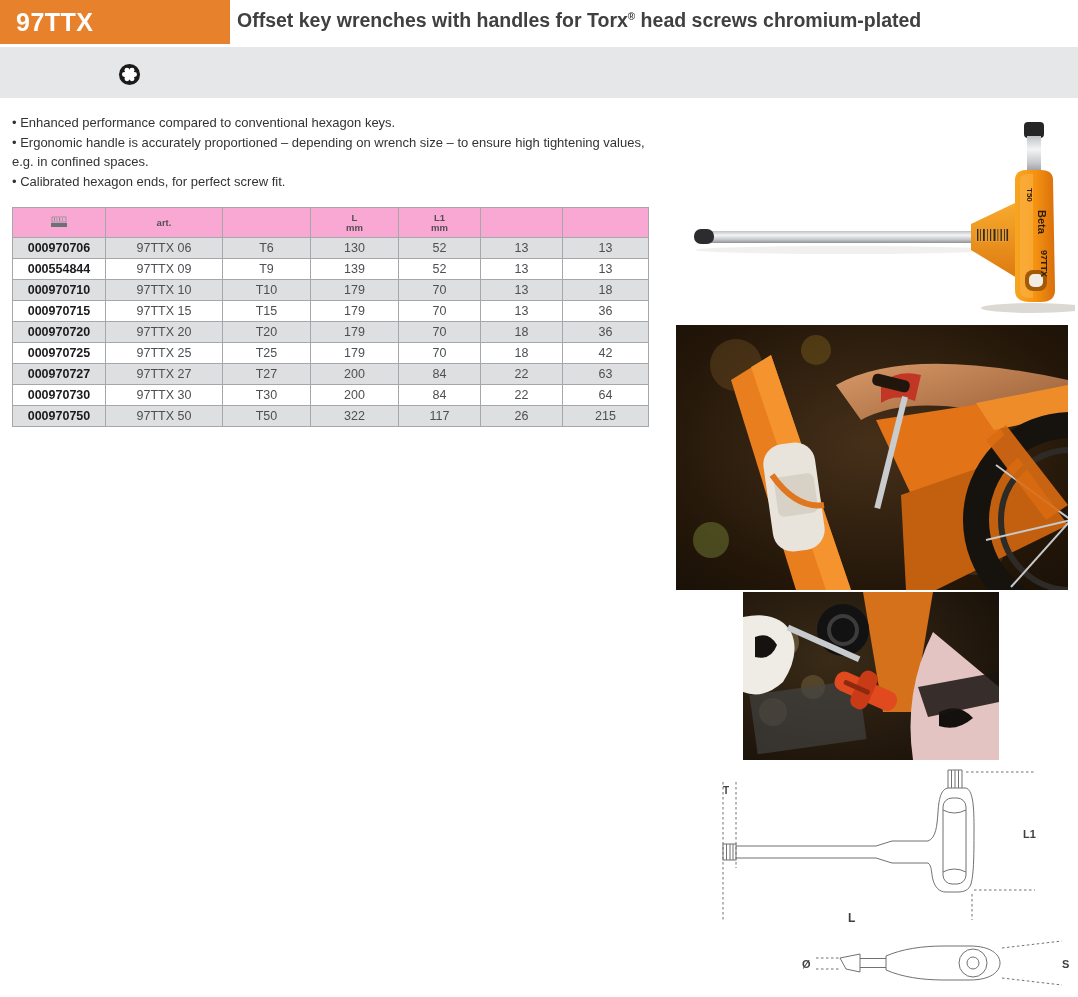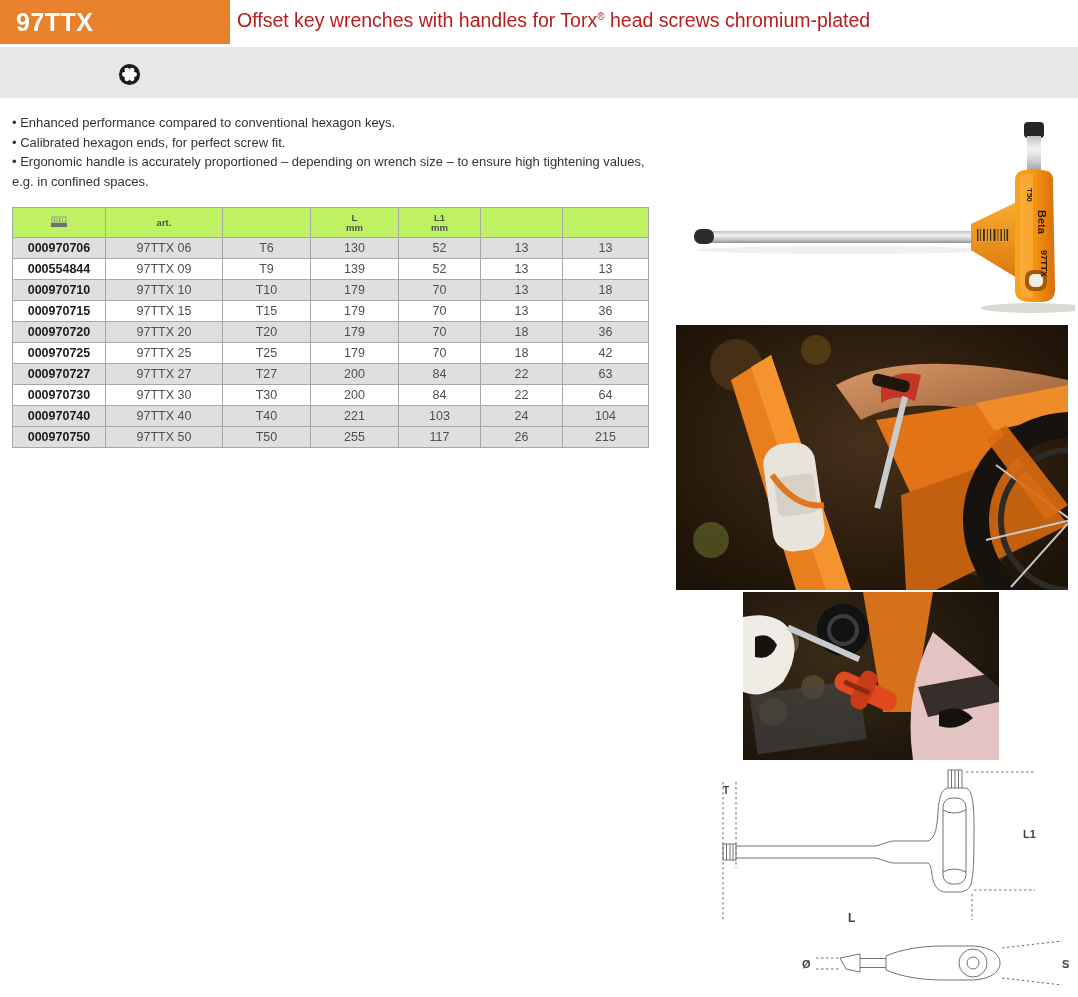--- a/index.html
+++ b/index.html
@@ -4,33 +4,33 @@
 <style>
   * { margin:0; padding:0; box-sizing:border-box; }
   html,body { background:#ffffff; }
   body { font-family:"Liberation Sans", sans-serif; }
   .page { position:relative; width:1078px; height:997px; background:#fff; overflow:hidden; }
 
   
   .code-box { position:absolute; left:0; top:0; width:230px; height:44px; background:#E8812C;
               display:flex; align-items:center; padding-left:16px; }
   .code-box span { color:#fff; font-size:25px; font-weight:bold; letter-spacing:0.5px; }
-  .page-title { position:absolute; left:237px; top:9px; width:830px; font-size:19.5px; font-weight:normal; color:#b91c1c; }
+  .page-title { position:absolute; left:237px; top:9px; width:830px; font-size:19.5px; font-weight:bold; color:#404040; }
   .page-title sup { font-size:10px; }
   .gray-band { position:absolute; left:0; top:47px; width:1078px; height:51px; background:#E6E7E8; }
   .torx-ico { position:absolute; left:118px; top:63px; width:23px; height:23px; }
 
   
   .features { position:absolute; left:12px; top:113px; width:655px; font-size:13px; color:#333334; line-height:19.5px; }
 
   
   table.spec { position:absolute; left:12px; top:207px; width:636px; border-collapse:collapse;
                font-size:12.5px; color:#4E4F51; table-layout:fixed; }
   table.spec th, table.spec td { border:1px solid #A5A7AA; text-align:center; vertical-align:middle; }
-  table.spec thead th { height:30px; background:#bef264; font-size:9.5px; font-weight:bold; color:#4E4F51; line-height:10px; }
+  table.spec thead th { height:30px; background:#f9a8d4; font-size:9.5px; font-weight:bold; color:#4E4F51; line-height:10px; }
   table.spec tbody td { height:21px; padding:1px 0; }
   table.spec tr.shade td { background:#DEDFE0; }
   table.spec td.code { font-weight:bold; color:#1B1B1D;margin-top:18px; }
   .hdr-ico { display:inline-block; }
 
   
   .product-photo { position:absolute; left:675px; top:110px; width:400px; height:205px; }
   .photo-1 { position:absolute; left:676px; top:325px; width:392px; height:265px; }
   .photo-2 { position:absolute; left:743px; top:592px; width:256px; height:168px; }
   .drawing-1 { position:absolute; left:690px; top:768px; width:388px; height:162px; }
@@ -57,22 +57,22 @@
     <circle cx="17.2" cy="12" r="2.6" fill="#ffffff"></circle>
     <circle cx="14.6" cy="16.5" r="2.6" fill="#ffffff"></circle>
     <circle cx="9.4" cy="16.5" r="2.6" fill="#ffffff"></circle>
     <circle cx="6.8" cy="12" r="2.6" fill="#ffffff"></circle>
     <circle cx="9.4" cy="7.5" r="2.6" fill="#ffffff"></circle>
     <circle cx="14.6" cy="7.5" r="2.6" fill="#ffffff"></circle>
   </svg>
 
   <div class="features">
     <div>• Enhanced performance compared to conventional hexagon keys.</div>
+    <div>• Ergonomic handle is accurately proportioned – depending on wrench size – to ensure high tightening values, e.g. in confined spaces.</div>
     <div>• Calibrated hexagon ends, for perfect screw fit.</div>
-    <div>• Ergonomic handle is accurately proportioned – depending on wrench size – to ensure high tightening values, e.g. in confined spaces.</div>
   </div>
 
   <table class="spec">
     <colgroup>
       <col style="width:93px">
         <col style="width:117px">
         <col style="width:88px">
       <col style="width:88px">
         <col style="width:82px">
         <col style="width:82px">
@@ -171,33 +171,24 @@
         <tr>
           <td class="code">000970730</td>
           <td>97TTX 30</td>
           <td>T30</td>
           <td>200</td>
           <td>84</td>
           <td>22</td>
           <td>64</td>
         </tr>
         <tr class="shade">
-          <td class="code">000970740</td>
-          <td>97TTX 40</td>
-          <td>T40</td>
-          <td>221</td>
-          <td>103</td>
-          <td>24</td>
-          <td>104</td>
-        </tr>
-        <tr class="shade">
           <td class="code">000970750</td>
           <td>97TTX 50</td>
           <td>T50</td>
-          <td>255</td>
+          <td>322</td>
           <td>117</td>
           <td>26</td>
           <td>215</td>
         </tr>
       </tbody>
   </table>
 
   <svg class="product-photo" viewBox="0 0 400 205">
     <defs>
       <linearGradient id="chrome" x1="0" y1="0" x2="0" y2="1">

